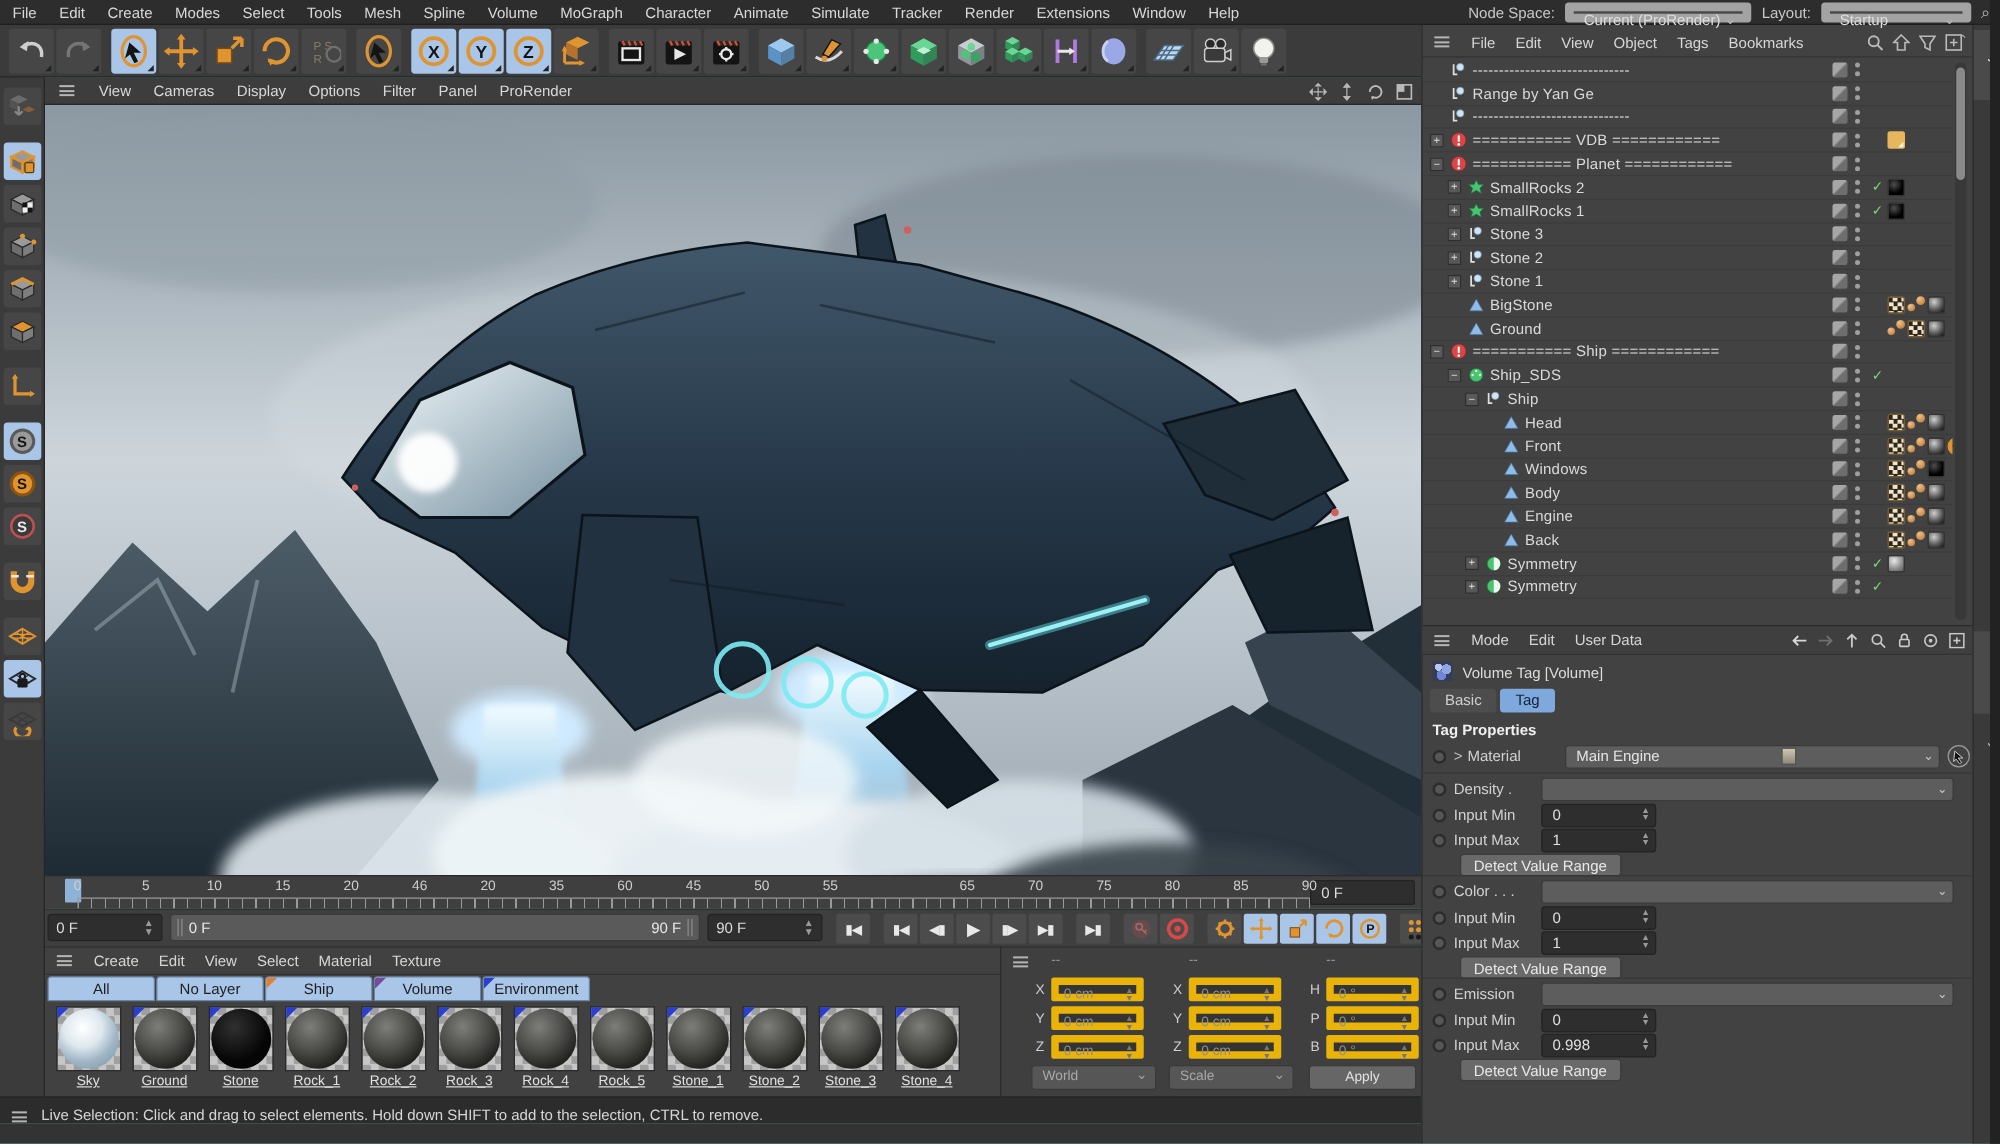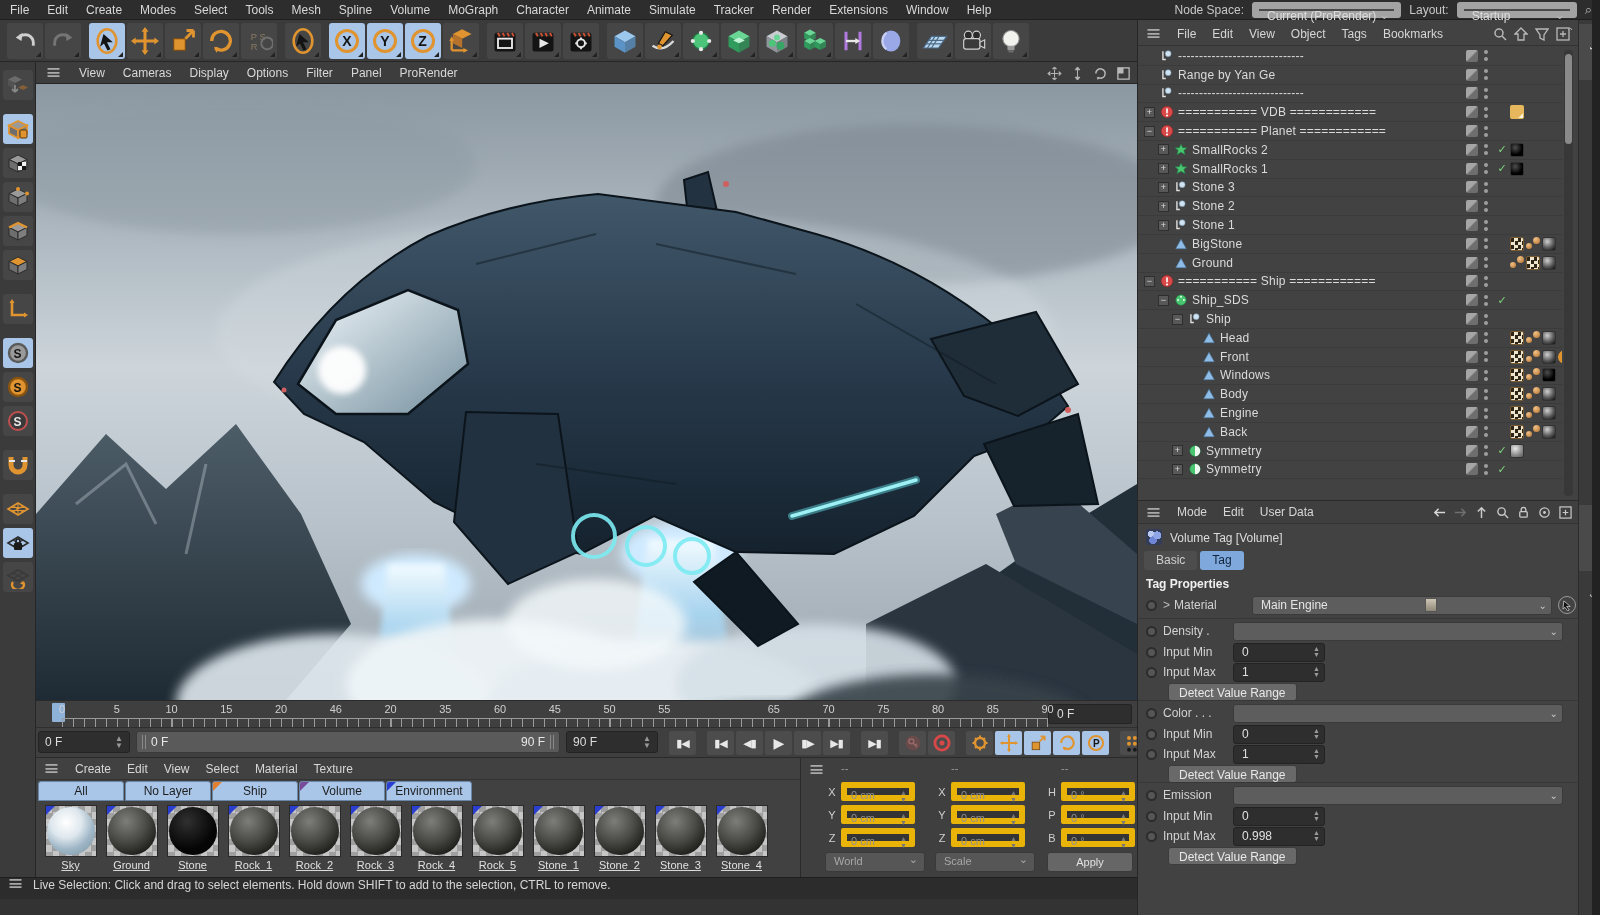--- a/index.html
+++ b/index.html
@@ -107,21 +107,21 @@
             color:#8f8f8f; padding:1px 4px 0; position:relative; }
   .co-fld .step { position:absolute; right:2px; top:1px; color:#777; font-size:7px; line-height:7px; }
   .co-drop { position:absolute; height:20px; background:#565656; border:1px solid #3a3a3a; border-radius:3px;
             color:#a8a8a8; padding:2px 8px 0; width:100px; }
   .co-drop:after { content:"⌄"; position:absolute; right:6px; top:0px; color:#aaa; }
   .co-apply { position:absolute; height:20px; width:86px; background:#666; border:1px solid #3a3a3a;
             border-radius:3px; color:#e2e2e2; text-align:center; padding-top:3px; }
 
   
   .statusbar { position:absolute; left:0; top:877px; width:1137px; height:22px; background:#2c2c2c;
-            border-top:1px solid #1f1f1f; display:flex; align-items:flex-start; gap:10px; padding-left:8px; }
+            border-top:1px solid #1f1f1f; display:flex; align-items:flex-end; gap:10px; padding-left:8px; }
   .below-status { position:absolute; left:0; top:899px; width:1137px; height:16px; background:#333; }
 
   .burger { width:15px; height:11px; border-top:2px solid #b5b5b5; border-bottom:2px solid #b5b5b5; position:relative; }
   .burger:after { content:""; position:absolute; left:0; top:3px; width:100%; height:2px; background:#b5b5b5; }
 
   
   .rightpanel { position:absolute; left:1137px; top:20px; width:463px; height:895px; background:#424242;
             border-left:1px solid #262626; }
   .om-header { position:absolute; left:0; top:2px; width:440px; height:24px; display:flex; align-items:center;
             gap:16px; padding-left:8px; border-bottom:1px solid #333; }

